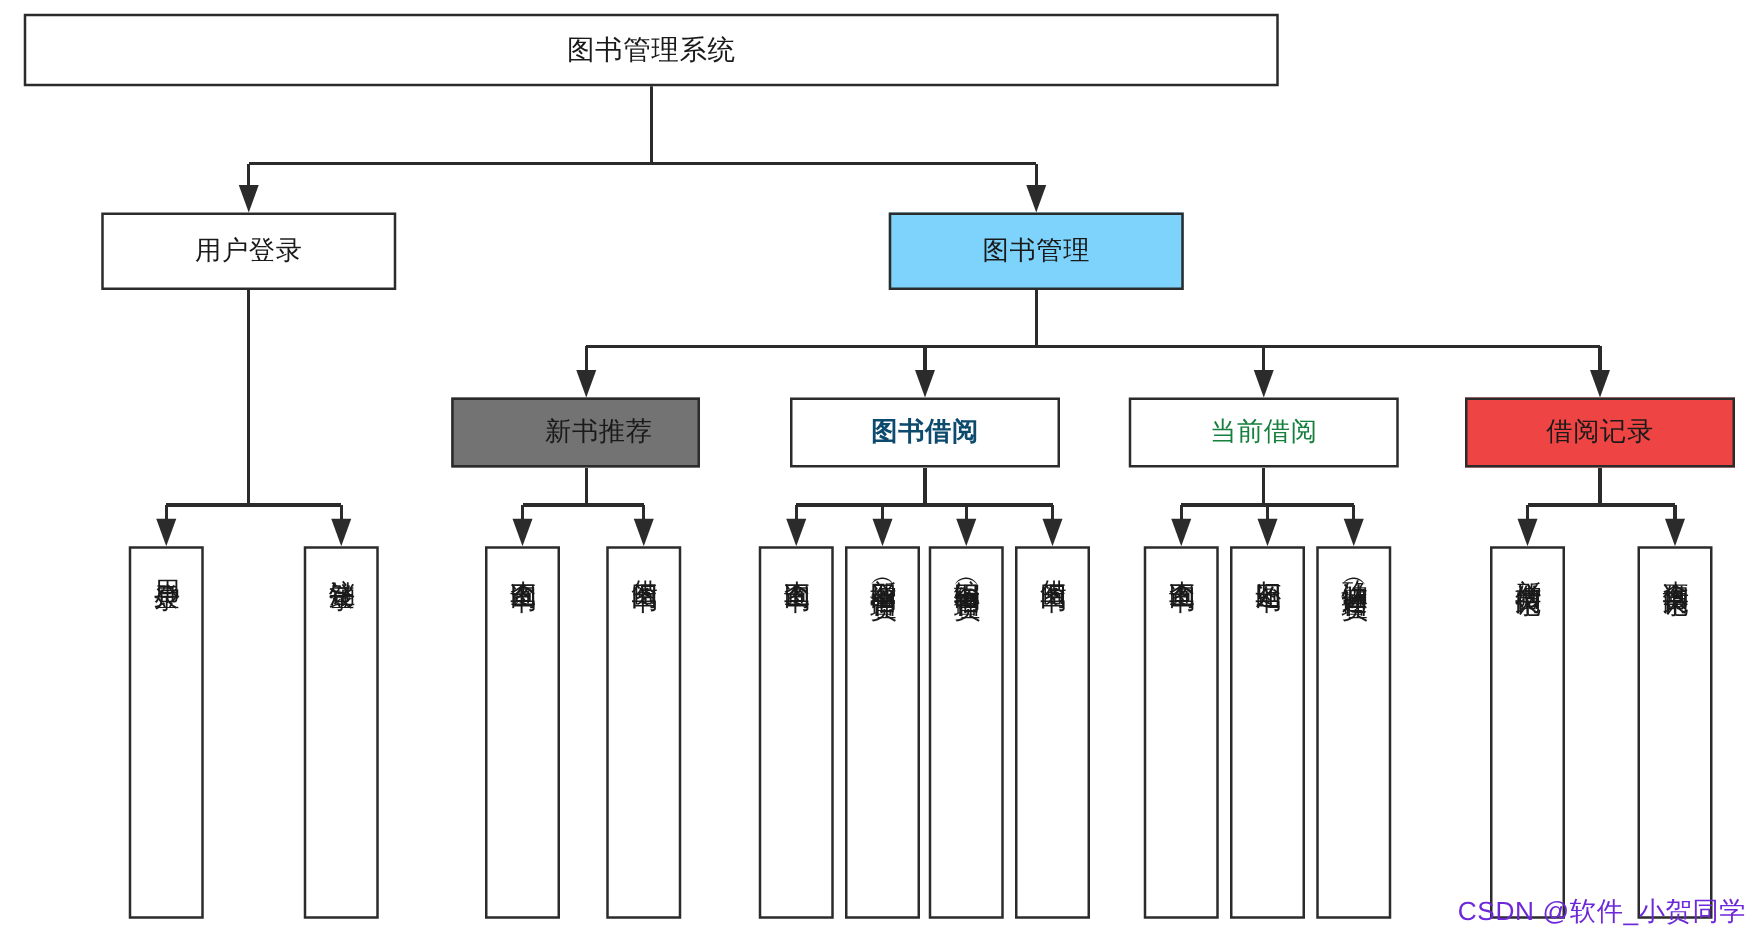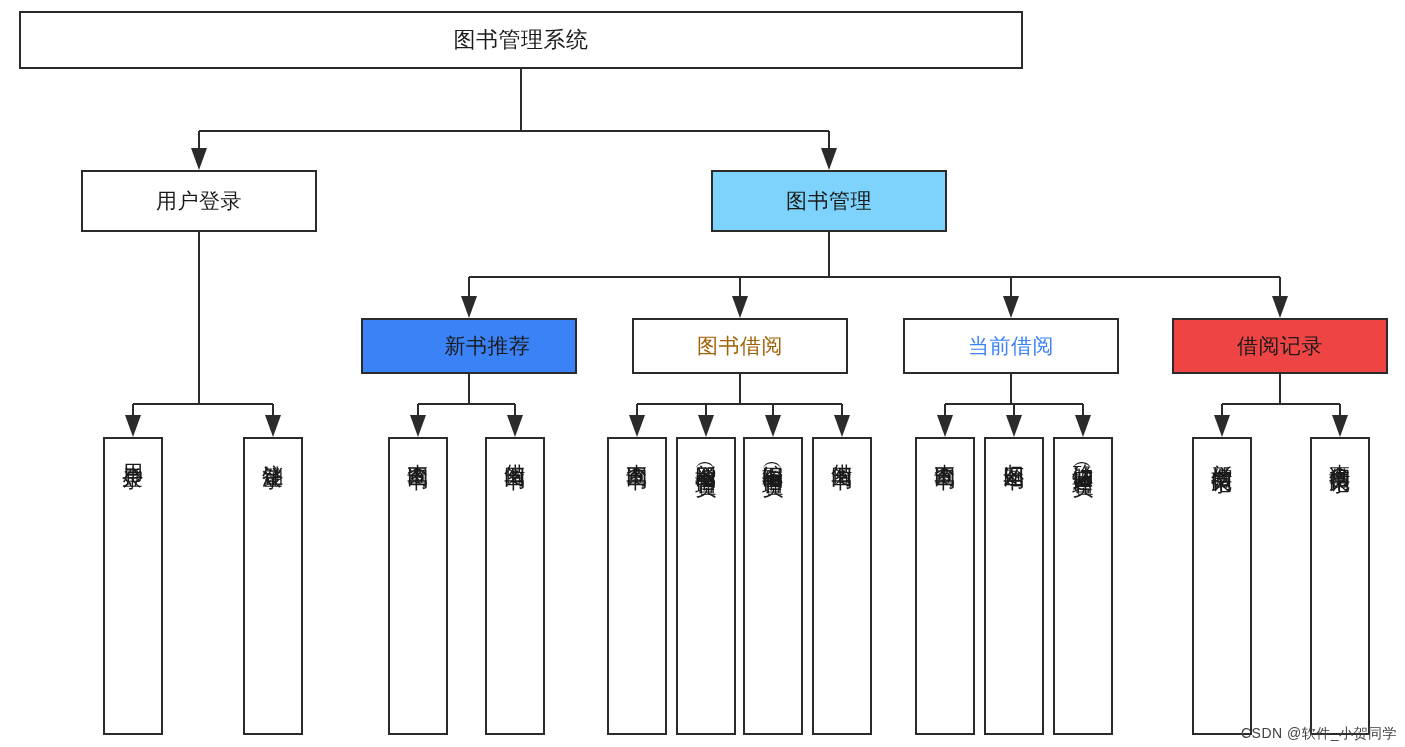--- a/index.html
+++ b/index.html
@@ -57,22 +57,22 @@
     left: 0;
     top: 0;
     width: 1405px;
     height: 747px;
     pointer-events: none;
   }
   .watermark {
     position: absolute;
     right: 8px;
     bottom: 4px;
-    font-size: 14px;
-    color: #404040;
+    font-size: 21px;
+    color: #6d28d9;
     letter-spacing: 0.5px;
     user-select: none;
     white-space: nowrap;
   }
 </style>
 </head>
 <body>
 
 <div id="diagram-root">
 
@@ -134,28 +134,28 @@
   <div id="node-layer">
       <div class="node-box root" style="left: 19px; top: 11px; width: 1004px; height: 58px; border-color: rgb(43, 43, 43); background: rgb(255, 255, 255);">
         <span class="node-label" style="color: rgb(26, 26, 26);">图书管理系统</span>
       </div>
       <div class="node-box" style="left: 81px; top: 170px; width: 236px; height: 62px; border-color: rgb(43, 43, 43); background: rgb(255, 255, 255);">
         <span class="node-label" style="color: rgb(26, 26, 26);">用户登录</span>
       </div>
       <div class="node-box" style="left: 711px; top: 170px; width: 236px; height: 62px; border-color: rgb(43, 43, 43); background: #7dd3fc;">
         <span class="node-label" style="color: rgb(26, 26, 26);">图书管理</span>
       </div>
-      <div class="node-box" style="left: 361px; top: 318px; width: 216px; height: 56px; border-color: rgb(43, 43, 43); background: #3b82f6; padding-left: 37px;">
+      <div class="node-box" style="left: 361px; top: 318px; width: 199px; height: 56px; border-color: rgb(43, 43, 43); background: #737373; padding-left: 37px;">
         <span class="node-label" style="color: rgb(26, 26, 26);">新书推荐</span>
       </div>
       <div class="node-box" style="left: 632px; top: 318px; width: 216px; height: 56px; border-color: rgb(43, 43, 43); background: rgb(255, 255, 255);">
-        <span class="node-label" style="color: #a16207;">图书借阅</span>
+        <span class="node-label" style="color: #0c4a6e; font-weight: bold;">图书借阅</span>
       </div>
       <div class="node-box" style="left: 903px; top: 318px; width: 216px; height: 56px; border-color: rgb(43, 43, 43); background: rgb(255, 255, 255);">
-        <span class="node-label" style="color: #3b82f6;">当前借阅</span>
+        <span class="node-label" style="color: #15803d;">当前借阅</span>
       </div>
       <div class="node-box" style="left: 1172px; top: 318px; width: 216px; height: 56px; border-color: rgb(43, 43, 43); background: #ef4444;">
         <span class="node-label" style="color: rgb(26, 26, 26);">借阅记录</span>
       </div>
       <div class="node-box vertical" style="left: 103px; top: 437px; width: 60px; height: 298px; border-color: rgb(43, 43, 43); background: rgb(255, 255, 255);">
         <span class="node-label" style="color: rgb(26, 26, 26);">用户登录</span>
       </div>
       <div class="node-box vertical" style="left: 243px; top: 437px; width: 60px; height: 298px; border-color: rgb(43, 43, 43); background: rgb(255, 255, 255);">
         <span class="node-label" style="color: rgb(26, 26, 26);">注销登录</span>
       </div>

